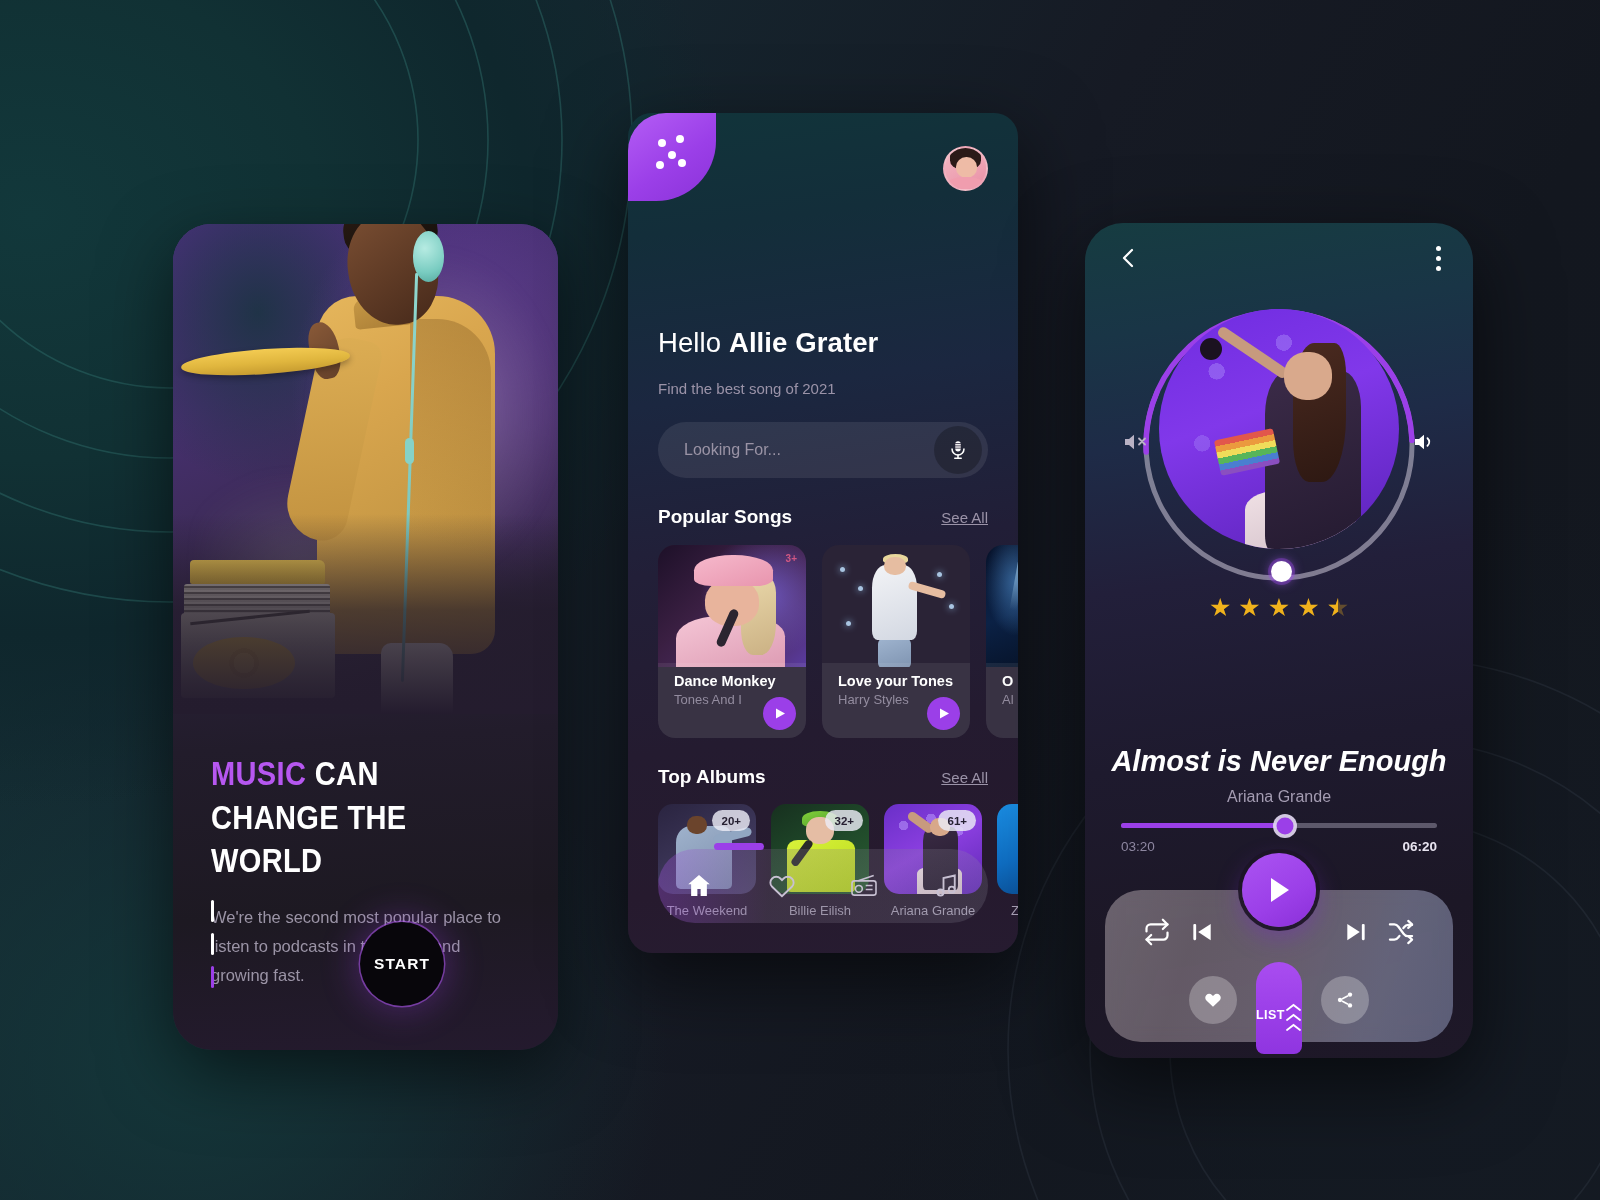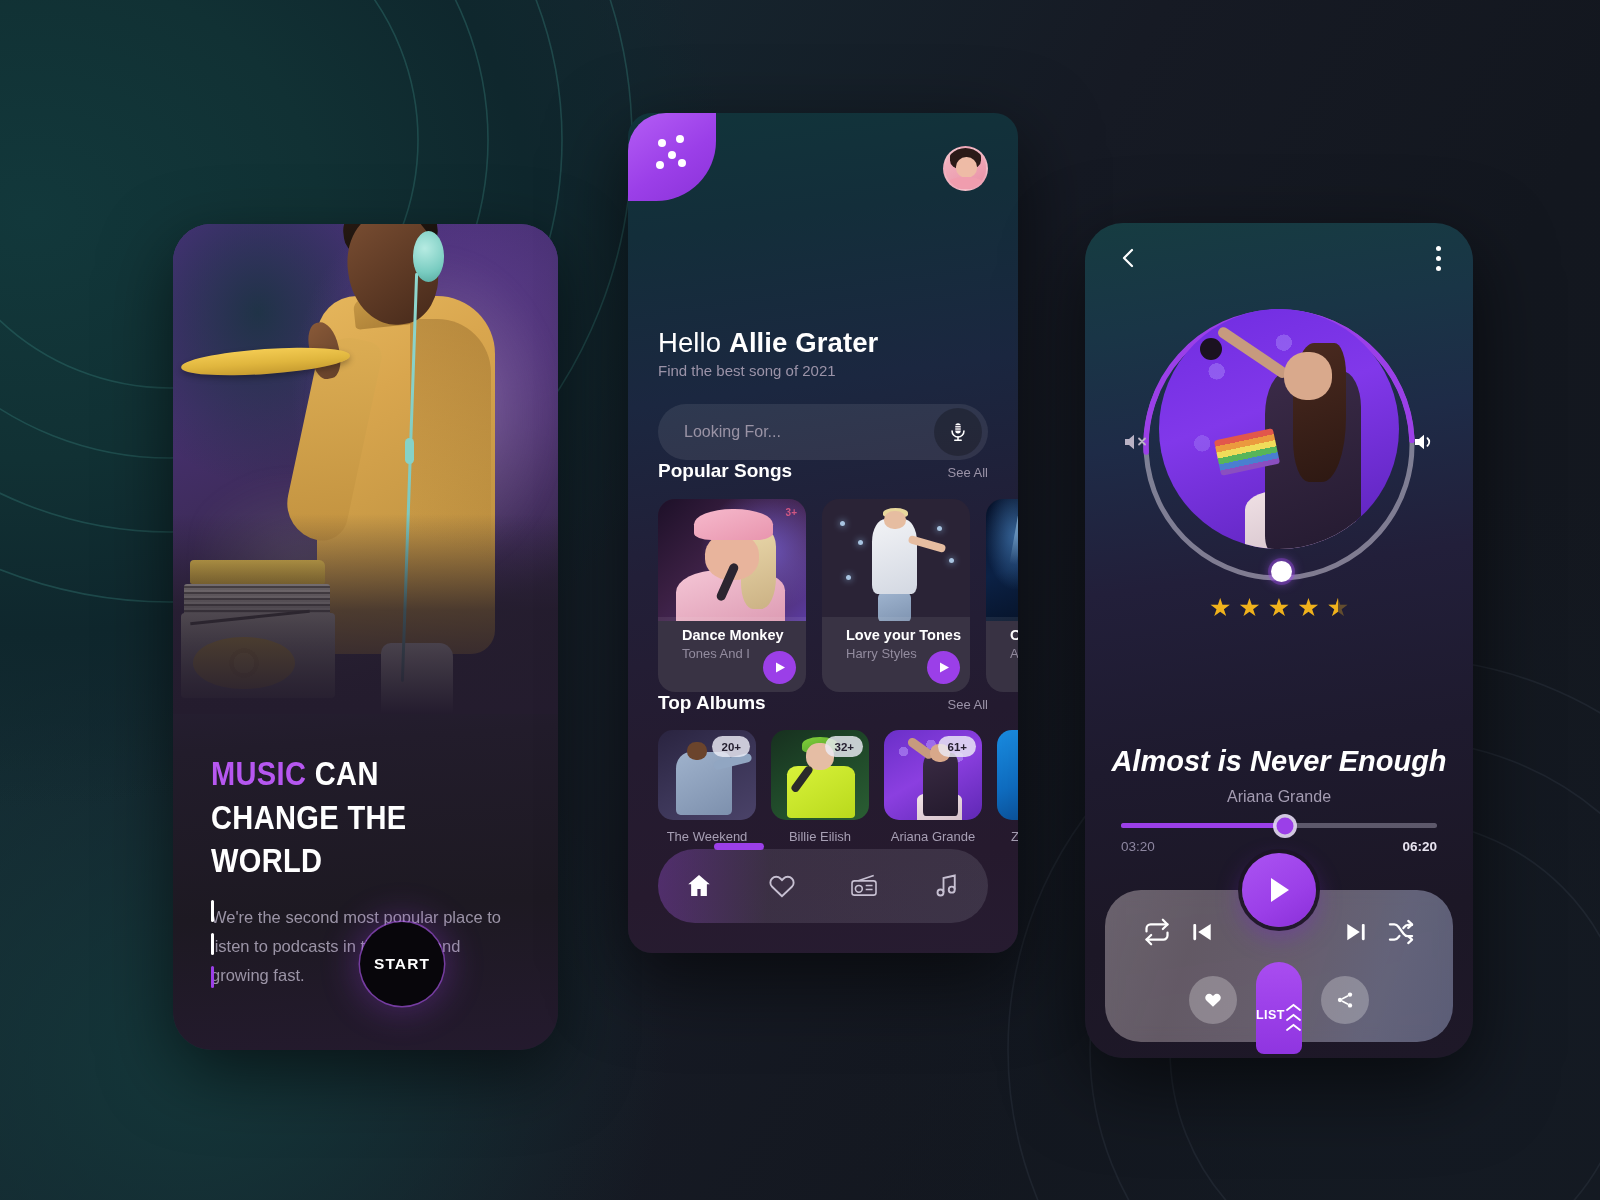--- a/index.html
+++ b/index.html
@@ -121,37 +121,37 @@
   .ld{ position:absolute; width:8px; height:8px; border-radius:50%; background:#fff; }
   .avatar{ position:absolute; right:30px; top:33px; width:45px; height:45px; border-radius:50%;
     overflow:hidden; background:linear-gradient(150deg,#f3b9c4,#e98fa5); border:2px solid rgba(255,255,255,.16); }
   .av-hair{ position:absolute; left:12%; top:-10%; width:76%; height:62%; background:#2b1a18; border-radius:50% 50% 34% 34%; }
   .av-face{ position:absolute; left:26%; top:22%; width:52%; height:50%; background:#eebba6; border-radius:48%; }
   .av-body{ position:absolute; left:6%; bottom:-12%; width:88%; height:42%; background:#f09dae; border-radius:46% 46% 0 0; }
 
   .p2-pad{ position:absolute; left:0; right:0; top:0; padding:0 30px; }
   .greet{ margin-top:214px; font-size:27.5px; color:#fff; font-weight:400; letter-spacing:.1px; }
   .greet b{ font-weight:700; }
-  .greet-sub{ margin-top:3px; font-size:15px; color:#9b93a8; }
+  .greet-sub{ margin-top:21px; font-size:15px; color:#9b93a8; }
   .search{ margin-top:25px; height:56px; border-radius:28px; background:rgba(255,255,255,.085);
     display:flex; align-items:center; padding:0 6px 0 26px; }
   .search-ph{ flex:1; color:#9a93a5; font-size:16px; }
   .mic-btn{ width:48px; height:48px; border-radius:50%; background:rgba(0,0,0,.26);
     display:flex; align-items:center; justify-content:center; }
 
-  .sec-head{ display:flex; align-items:baseline; justify-content:space-between; }
+  .sec-head{ margin-top:28px; display:flex; align-items:baseline; justify-content:space-between; }
   .sec-title{ color:#fff; font-size:19px; font-weight:700; }
-  .see-all{ color:#9b93a8; font-size:13px; }
+  .see-all{ color:#9b93a8; font-size:15px;text-decoration:underline; }
 
   .songs-row{ margin-top:17px; display:flex; gap:16px; }
   .song-card{ position:relative; width:148px; height:193px; border-radius:17px; overflow:hidden; flex:none;
     background:#2a2336; }
   .song-card.clipped{ width:58px; }
   .sc-img{ position:absolute; left:0; top:0; width:100%; height:122px; overflow:hidden; }
-  .sc-meta{ position:absolute; left:0; right:0; bottom:0; height:75px; background:rgba(255,255,255,.075); padding:10px 24px; }
+  .sc-meta{ position:absolute; left:0; right:0; bottom:0; height:75px; background:rgba(255,255,255,.075); padding:10px 16px; }
   .sc-title{ color:#fff; font-size:14.5px; font-weight:700; white-space:nowrap; }
   .sc-artist{ color:#938c9f; font-size:13px; margin-top:3px; white-space:nowrap; }
   .sc-play{ position:absolute; right:10px; bottom:8px; width:33px; height:33px; border-radius:50%;
     background:#9b3fe8; display:flex; align-items:center; justify-content:center; }
   .sc-badge{ position:absolute; right:9px; top:8px; color:#e05c86; font-size:10px; font-weight:700; opacity:.9; }
 
   
   .img-dance{ position:absolute; inset:0; background:
       radial-gradient(ellipse 60% 70% at 72% 42%, rgba(120,100,220,.75), rgba(40,25,70,0) 72%),
       linear-gradient(135deg,#1d1028 0%,#3a1f42 38%,#4d2d63 72%,#5a3ba0 100%); }

